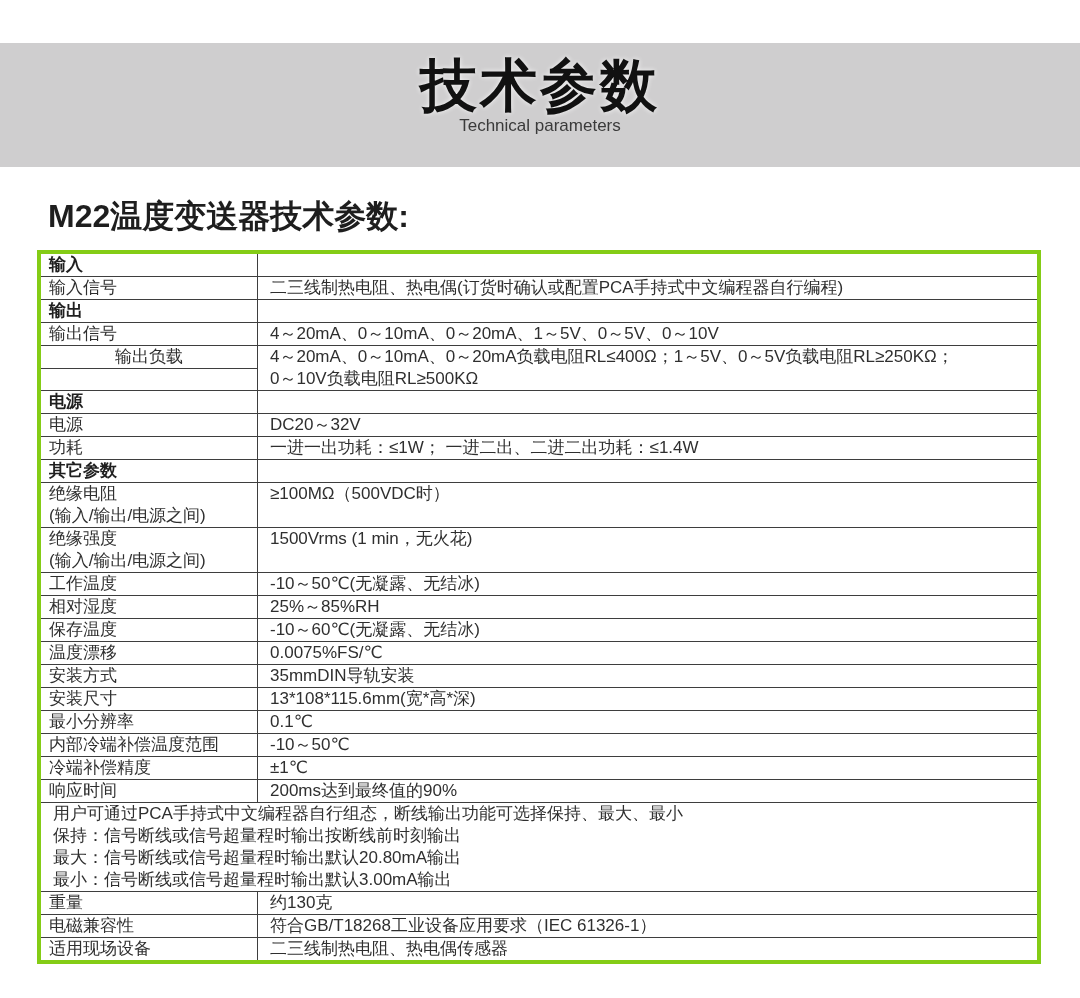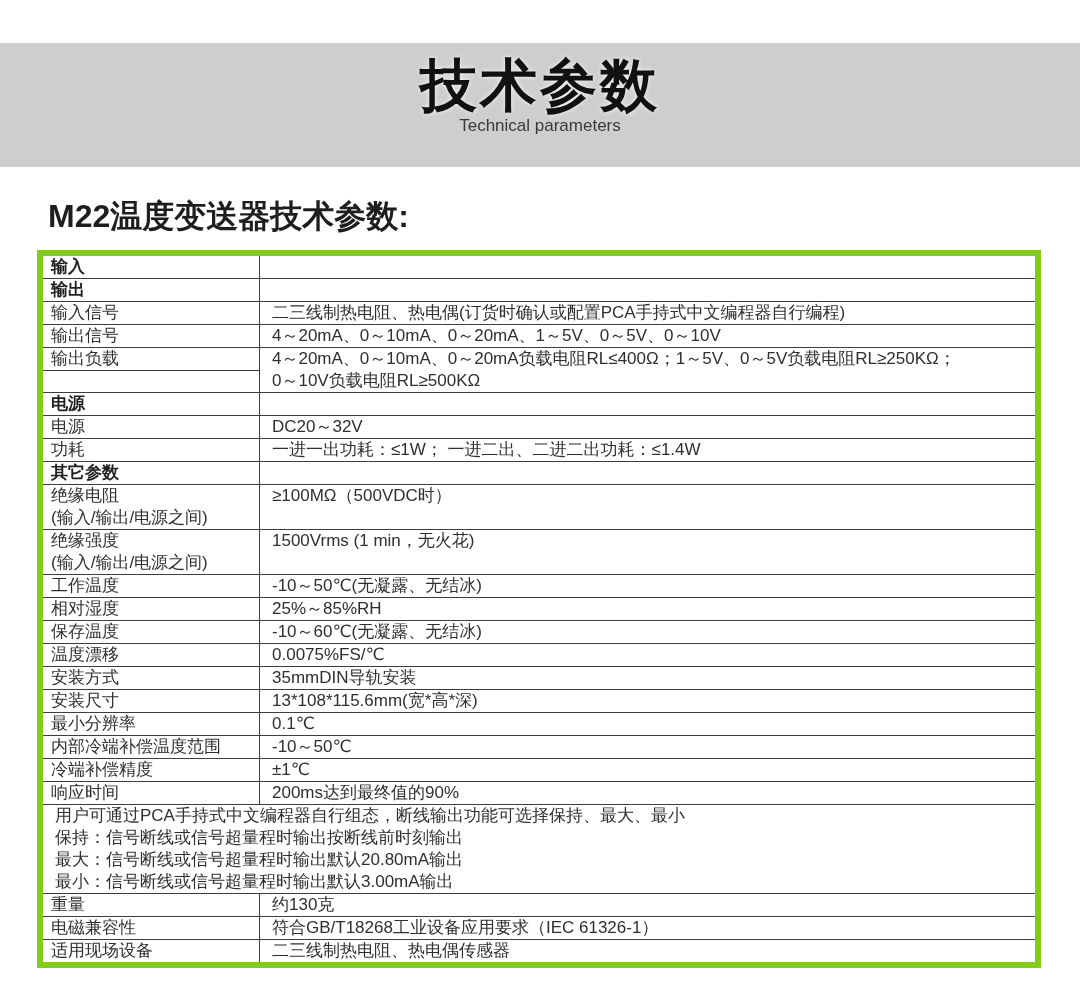--- a/index.html
+++ b/index.html
@@ -41,21 +41,21 @@
     font-size: 32px;
     line-height: 1.1;
     font-weight: 700;
     color: #1e1e1e;
   }
 
   
   .spec-table {
     margin: 16px 0 0 37px;
     width: 1004px;
-    border: 6px solid #84cc16;
+    border: 4px solid #84cc16;
     font-size: 17px;
   }
   .spec-row {
     display: flex;
     align-items: stretch;
     border-top: 1px solid #3e3e3e;
   }
   .spec-row:first-child { border-top: none; }
   .cell-label {
     flex: none;
@@ -72,47 +72,47 @@
     min-height: 22px;
     padding: 0 12px;
     line-height: 22px;
     white-space: pre-line;
     color: #2f2f2f;
   }
   .spec-row.section .cell-label { font-weight: 700; color: #1f1f1f; }
 
   
   .cell-label.split { padding: 0; display: flex; flex-direction: column; }
-  .cell-label.split .half { height: 22px; line-height: 22px; padding: 0 8px; }
+  .cell-label.split .half { height: 22px; line-height: 22px; padding: 0 8px; text-align: center; }
   .cell-label.split .half + .half { border-top: 1px solid #3e3e3e; flex: 1; }
 </style>
 </head>
 <body>
 
 <div class="banner">
   <div class="banner-title">技术参数</div>
   <div class="banner-subtitle">Technical parameters</div>
 </div>
 
 <div class="section-heading">M22温度变送器技术参数:</div>
 
 <div class="spec-table">
   <div class="spec-row section">
     <div class="cell-label">输入</div>
     <div class="cell-value"></div>
   </div>
 
-  <div class="spec-row section">
-    <div class="cell-label">输出</div>
-    <div class="cell-value"></div>
-  </div>
-
   <div class="spec-row data">
     <div class="cell-label">输入信号</div>
     <div class="cell-value">二三线制热电阻、热电偶(订货时确认或配置PCA手持式中文编程器自行编程)</div>
+  </div>
+
+  <div class="spec-row section">
+    <div class="cell-label">输出</div>
+    <div class="cell-value"></div>
   </div>
 
   <div class="spec-row data">
     <div class="cell-label">输出信号</div>
     <div class="cell-value">4～20mA、0～10mA、0～20mA、1～5V、0～5V、0～10V</div>
   </div>
 
   <div class="spec-row split">
     <div class="cell-label split"><div class="half">输出负载</div><div class="half"></div></div>
     <div class="cell-value">4～20mA、0～10mA、0～20mA负载电阻RL≤400Ω；1～5V、0～5V负载电阻RL≥250KΩ；

